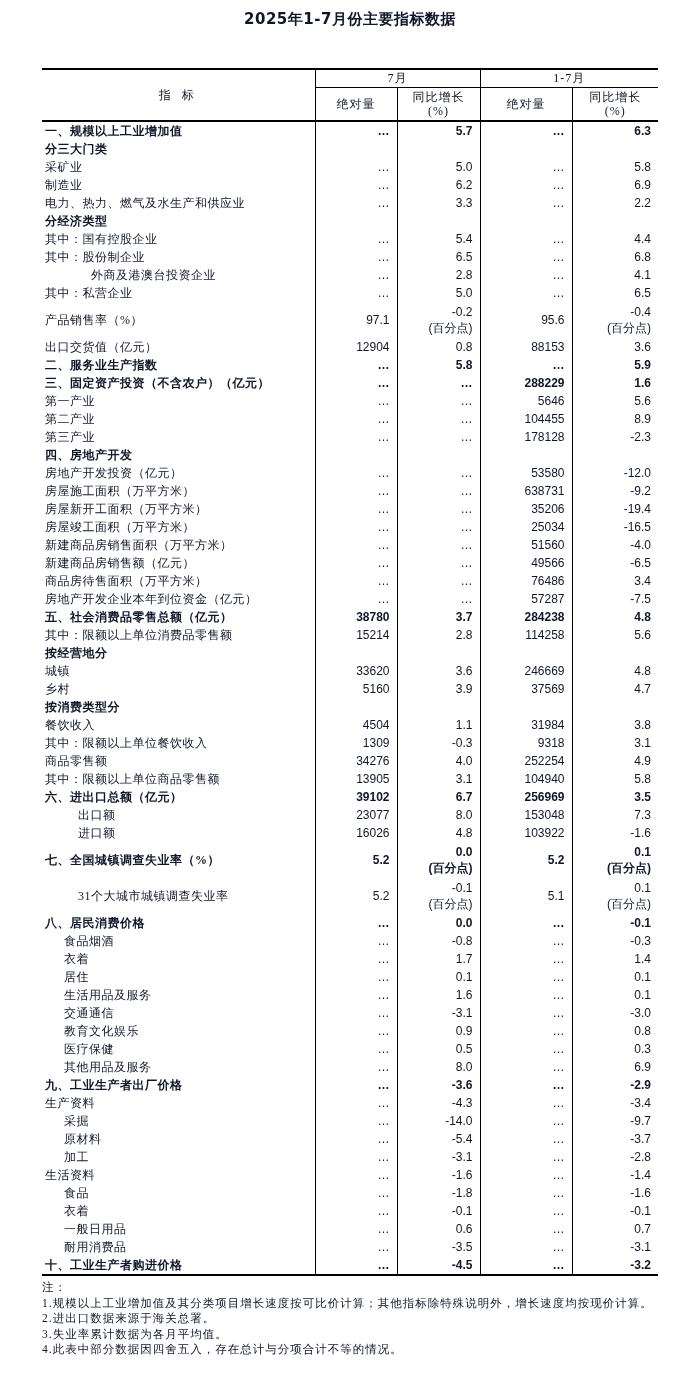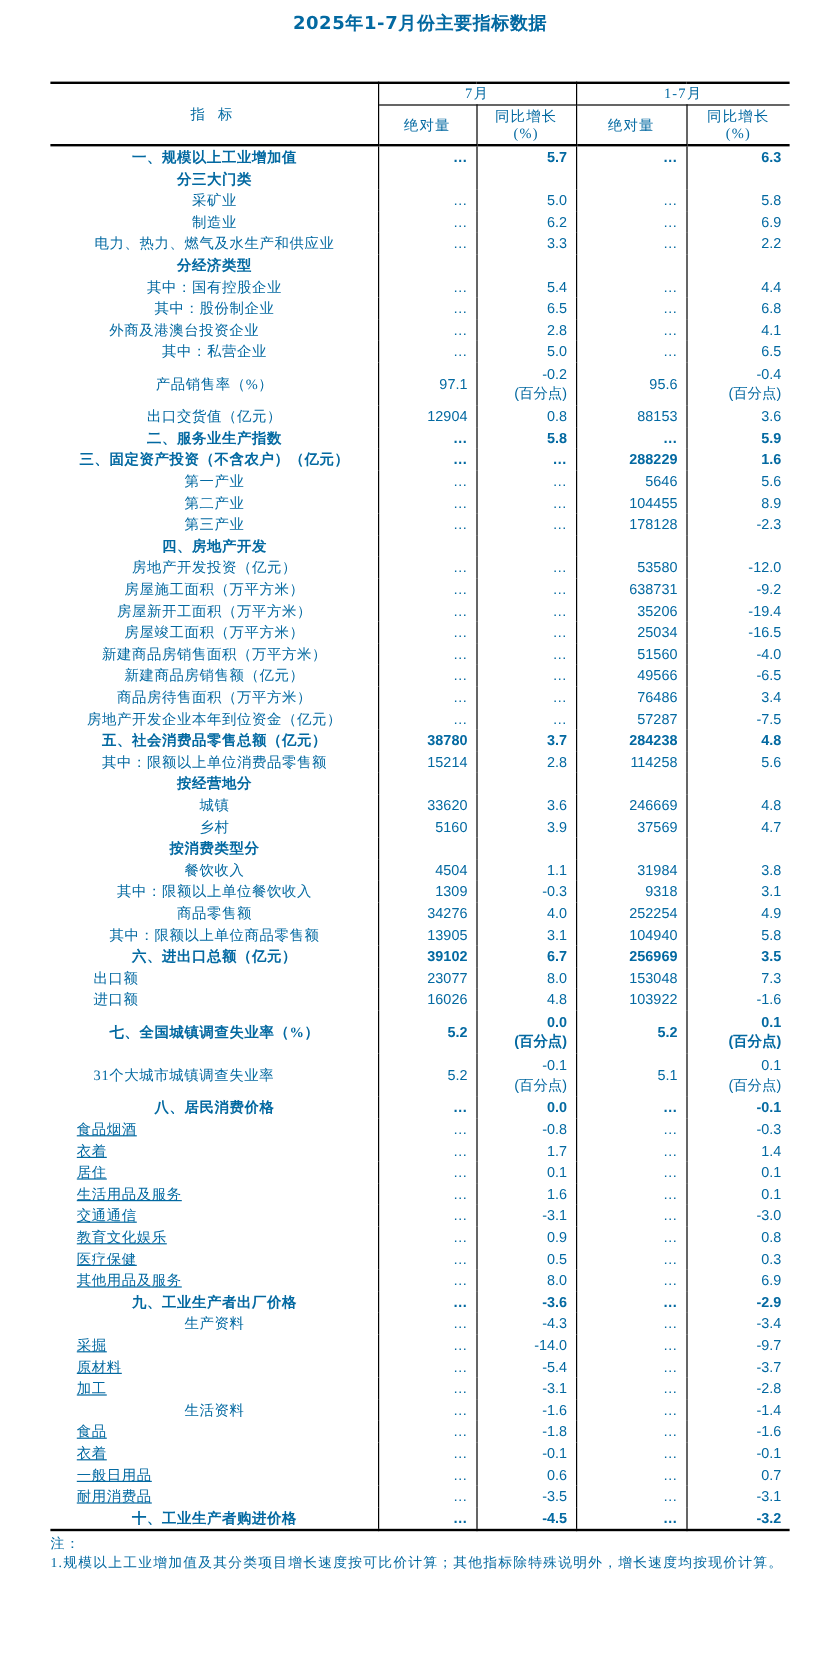--- a/index.html
+++ b/index.html
@@ -1,17 +1,17 @@
 <!DOCTYPE html>
 <html><head>
 <meta charset="utf-8">
 <style>
   html,body{margin:0;padding:0;background:#fff;}
   .page{
-    width:700px;height:1400px;background:#ffffff;color:#0369a1;
+    width:700px;height:1400px;background:#ffffff;color:#0f172a;
     font-family:"Liberation Serif","DejaVu Serif",serif;
     position:relative;overflow:hidden;border-radius:12px;
   }
   .title{
     padding-top:10px;height:22px;text-align:center;
     font-size:15px;font-weight:bold;letter-spacing:0.5px;
     font-family:"DejaVu Sans","Liberation Sans",sans-serif;
   }
   table.stats{
     width:616px;margin:36px 0 0 42px;
@@ -33,22 +33,22 @@
   .bR{border-right:1px solid #000;}
   .hB{border-bottom:2px solid #000;}
   tbody td{font-size:12px;padding:0;vertical-align:middle;}
   tbody tr.row td{height:18px;}
   tbody tr.row.tall td{height:36px;}
   tbody tr.bold td{font-weight:bold;}
   td.label{
     padding-right:2px;letter-spacing:0.5px;
     overflow:hidden;white-space:nowrap;
   }
-  td.ind0{padding-left:3px;text-align:center;}
-  td.ind1{padding-left:22px;text-decoration:underline;}
+  td.ind0{padding-left:3px;}
+  td.ind1{padding-left:22px;}
   td.ind2{padding-left:36px;}
   td.ind3{padding-left:49px;}
   td.val{
     text-align:right;padding-right:7px;
     font-family:"Liberation Sans","DejaVu Sans",sans-serif;
     white-space:pre-line;line-height:16px;
   }
   .notes{
     margin:4px 0 0 42px;width:622px;
     font-size:11.5px;line-height:15.5px;letter-spacing:1px;
@@ -518,15 +518,18 @@
           <td class="val bR">-4.5</td>
           <td class="val bR">…</td>
           <td class="val">-3.2</td>
         </tr>
       </tbody>
   </table>
 
   <div class="notes">
     <div>注：</div>
     <div>1.规模以上工业增加值及其分类项目增长速度按可比价计算；其他指标除特殊说明外，增长速度均按现价计算。</div>
+    <div>2.进出口数据来源于海关总署。</div>
+    <div>3.失业率累计数据为各月平均值。</div>
+    <div>4.此表中部分数据因四舍五入，存在总计与分项合计不等的情况。</div>
   </div>
 
 </div>
 
 </body></html>

